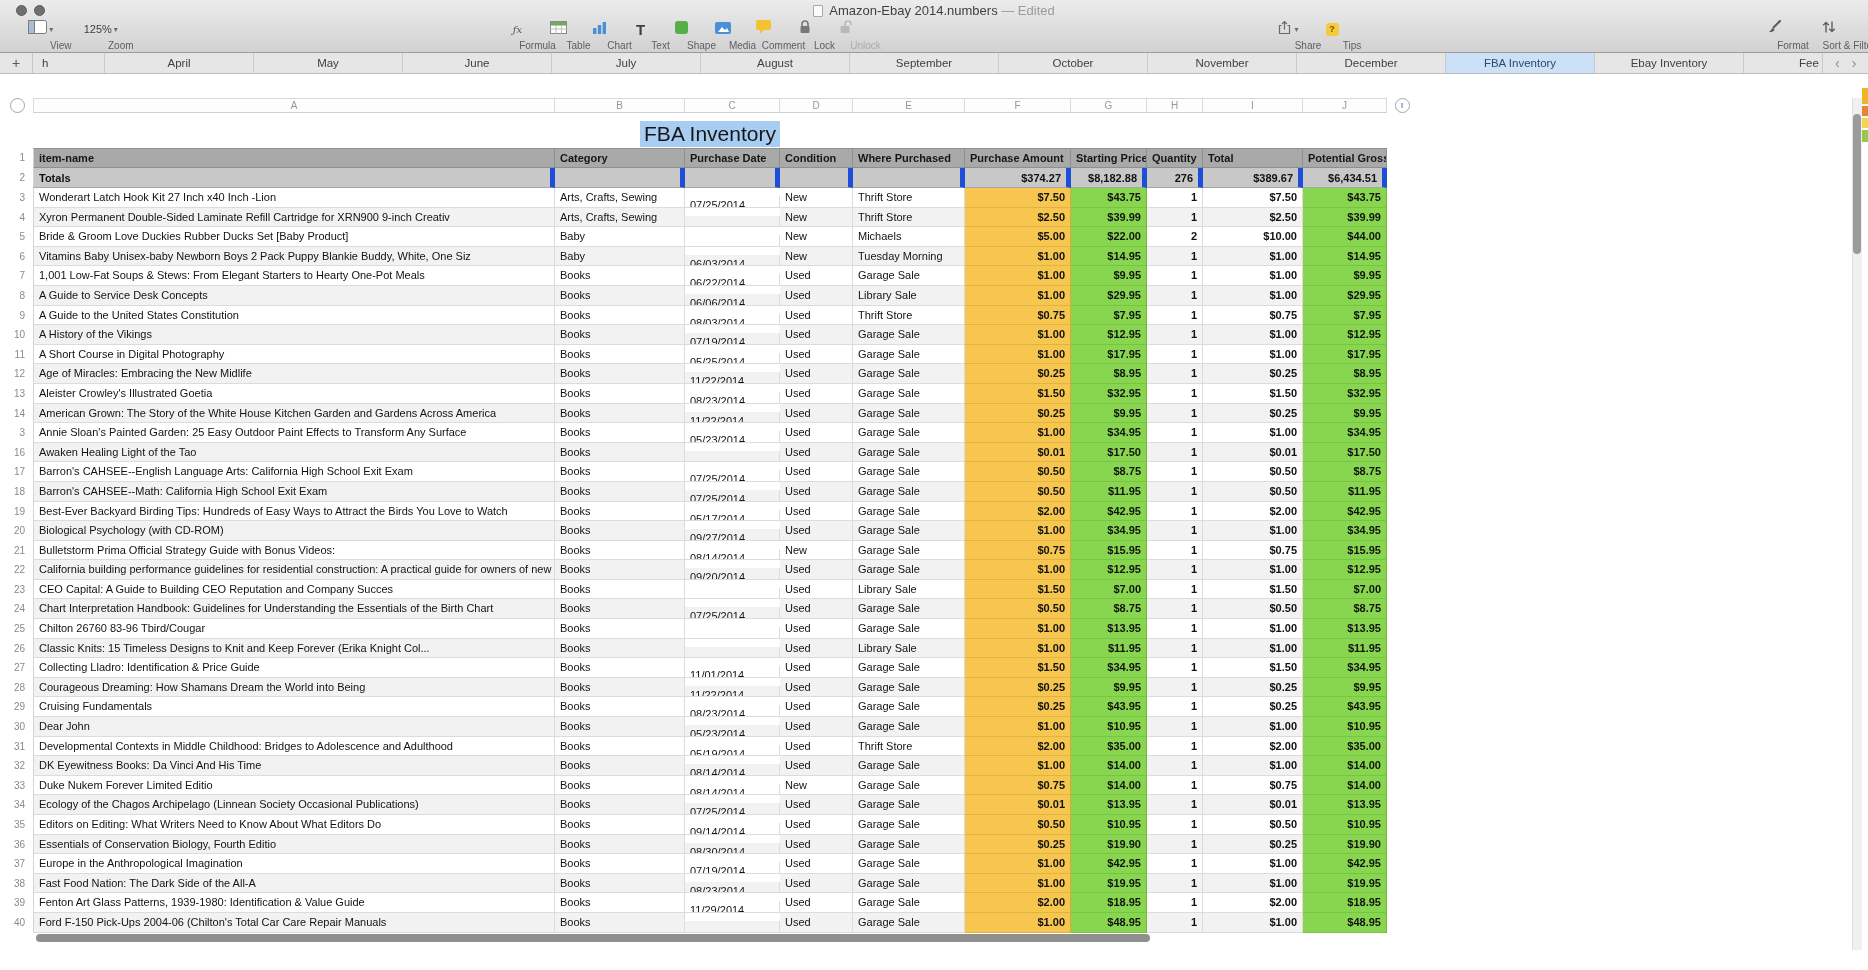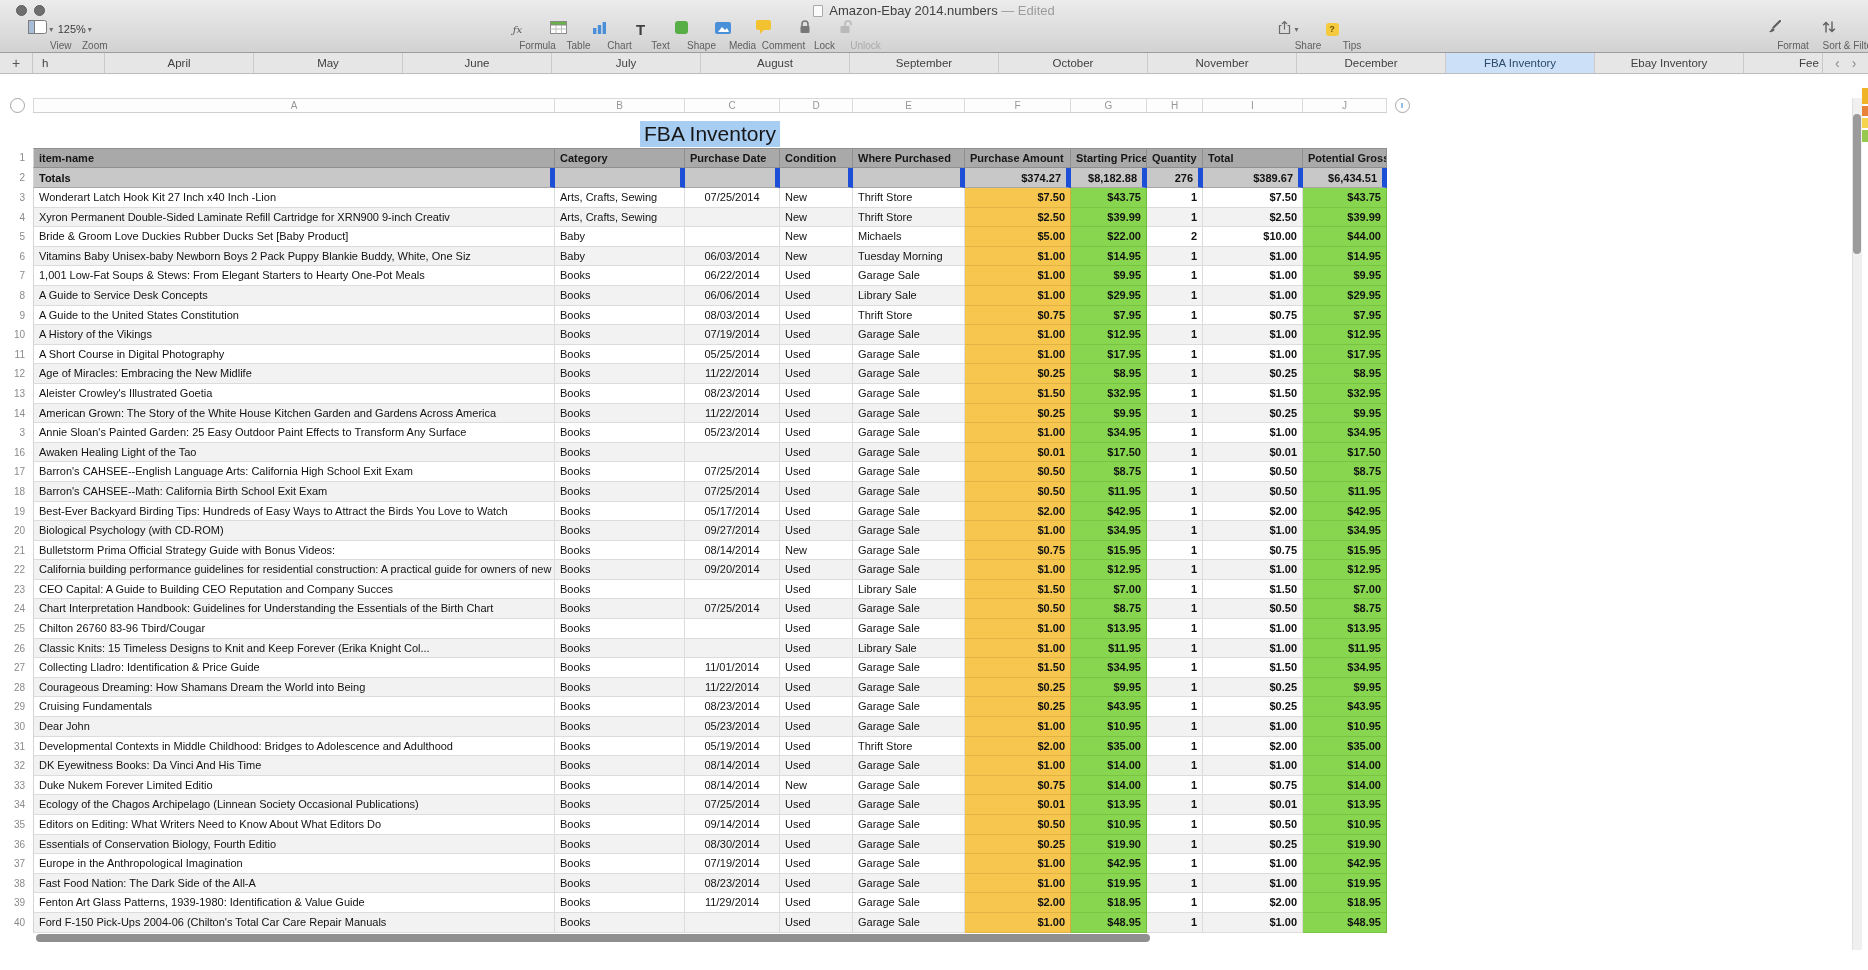--- a/index.html
+++ b/index.html
@@ -76,21 +76,21 @@
   .first-col { border-left:1px solid #d4d4d4; }
   .rownum { font-size:10px; color:#8a8a8a; text-align:right; padding-right:8px;
     line-height:19.5px; background:#fff; }
   .hr { line-height:20px; }
   .hdr { background:var(--header-row-bg,#a9a9a9); font-weight:bold; color:#161616;
     border-right:1px solid #8f8f8f; border-bottom:1px solid #8f8f8f;
     border-top:1px solid #8f8f8f; line-height:19px; }
   .tot { background:var(--totals-row-bg,#c8c8c8); font-weight:bold;
     border-right:5px solid #1d4ed8; border-bottom:1px solid #a6a6a6; line-height:20px; }
   .num { text-align:right; font-weight:bold; }
-  .date { text-align:center; }
+  .date { text-align:left;margin-top:8px; }
   .amber { background:var(--purchase-amount-bg,#f6c64f); border-right:1px solid #d8a83c;
     border-bottom:1px solid #e0b344; }
   .green { background:var(--price-bg,#88d64f); border-right:1px solid #6fba3c;
     border-bottom:1px solid #79c443; }
   .zebra { background:#f2f2f2; }
 
   
   .hscroll-thumb { position:absolute; left:36px; top:934px; width:1114px; height:8px;
     background:#8f8f8f; border-radius:4px; z-index:30; }
   .vscroll-track { position:absolute; right:6px; top:98px; width:10px; height:852px;
@@ -114,21 +114,21 @@
   <div class="toolbar-item" style="left:10px">
     <div class="tb-icon">
         <span><svg width="19" height="14">
             <rect x="0.5" y="0.5" width="18" height="13" rx="2" fill="#fff" stroke="#7d7d7d"></rect>
             <rect x="0.5" y="0.5" width="6" height="13" fill="#a7bdd8" stroke="#7d7d7d"></rect>
           </svg></span>
         <span class="carat">▾</span>
       </div>
     <div class="tb-label">View</div>
   </div>
-  <div class="toolbar-item" style="left:42px">
+  <div class="toolbar-item" style="left:68px">
     <div class="tb-icon zoom-value">
         <span>125%</span>
         <span class="carat">▾</span>
       </div>
     <div class="tb-label">Zoom</div>
   </div>
 
   <div class="tb-center">
     <div class="toolbar-item">
       <div class="tb-icon">
@@ -476,21 +476,21 @@
       <div class="c">Books</div>
       <div class="c date">07/25/2014</div>
       <div class="c">Used</div>
       <div class="c">Garage Sale</div>
       <div class="c num amber">$0.50</div>
       <div class="c num green">$8.75</div>
       <div class="c num">1</div>
       <div class="c num">$0.50</div>
       <div class="c num green">$8.75</div>
       <div class="rownum">18</div>
-      <div class="c first-col zebra">Barron's CAHSEE--Math: California Birth School Exit Exam</div>
+      <div class="c first-col zebra">Barron's CAHSEE--Math: California High School Exit Exam</div>
       <div class="c zebra">Books</div>
       <div class="c date zebra">07/25/2014</div>
       <div class="c zebra">Used</div>
       <div class="c zebra">Garage Sale</div>
       <div class="c num amber">$0.50</div>
       <div class="c num green">$11.95</div>
       <div class="c num zebra">1</div>
       <div class="c num zebra">$0.50</div>
       <div class="c num green">$11.95</div>
       <div class="rownum">19</div>

